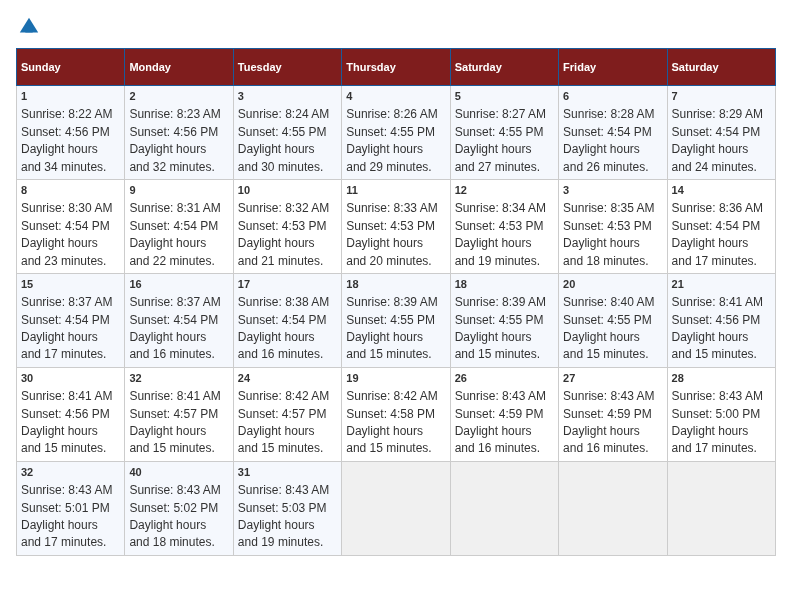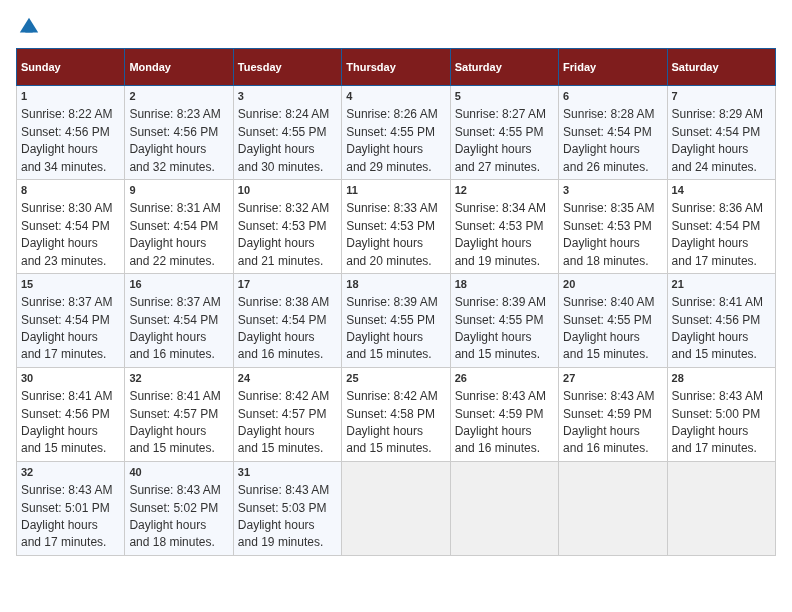--- a/index.html
+++ b/index.html
@@ -230,21 +230,21 @@
           </td>
           <td>
             <span class="day-num">32</span>
             <div class="day-info">Sunrise: 8:41 AM<br>Sunset: 4:57 PM<br>Daylight hours<br>and 15 minutes.</div>
           </td>
           <td>
             <span class="day-num">24</span>
             <div class="day-info">Sunrise: 8:42 AM<br>Sunset: 4:57 PM<br>Daylight hours<br>and 15 minutes.</div>
           </td>
           <td>
-            <span class="day-num">25</span>
+            <span class="day-num">19</span>
             <div class="day-info">Sunrise: 8:42 AM<br>Sunset: 4:58 PM<br>Daylight hours<br>and 15 minutes.</div>
           </td>
           <td>
             <span class="day-num">26</span>
             <div class="day-info">Sunrise: 8:43 AM<br>Sunset: 4:59 PM<br>Daylight hours<br>and 16 minutes.</div>
           </td>
           <td>
             <span class="day-num">27</span>
             <div class="day-info">Sunrise: 8:43 AM<br>Sunset: 4:59 PM<br>Daylight hours<br>and 16 minutes.</div>
           </td>

